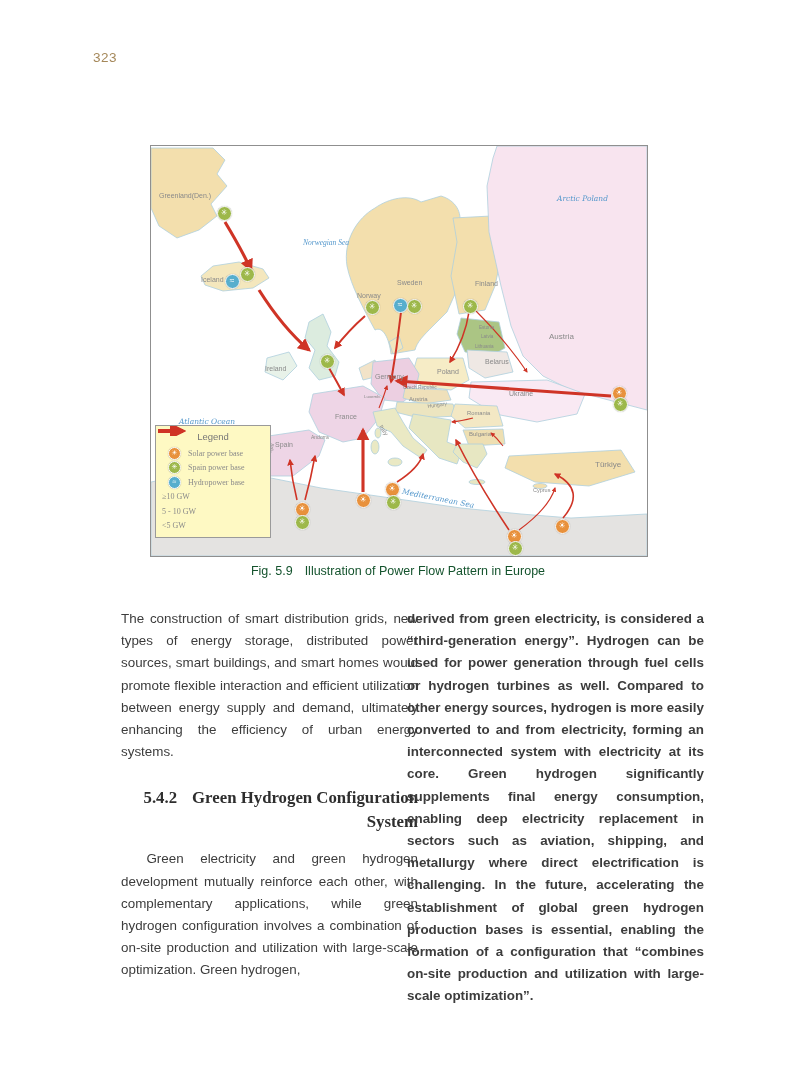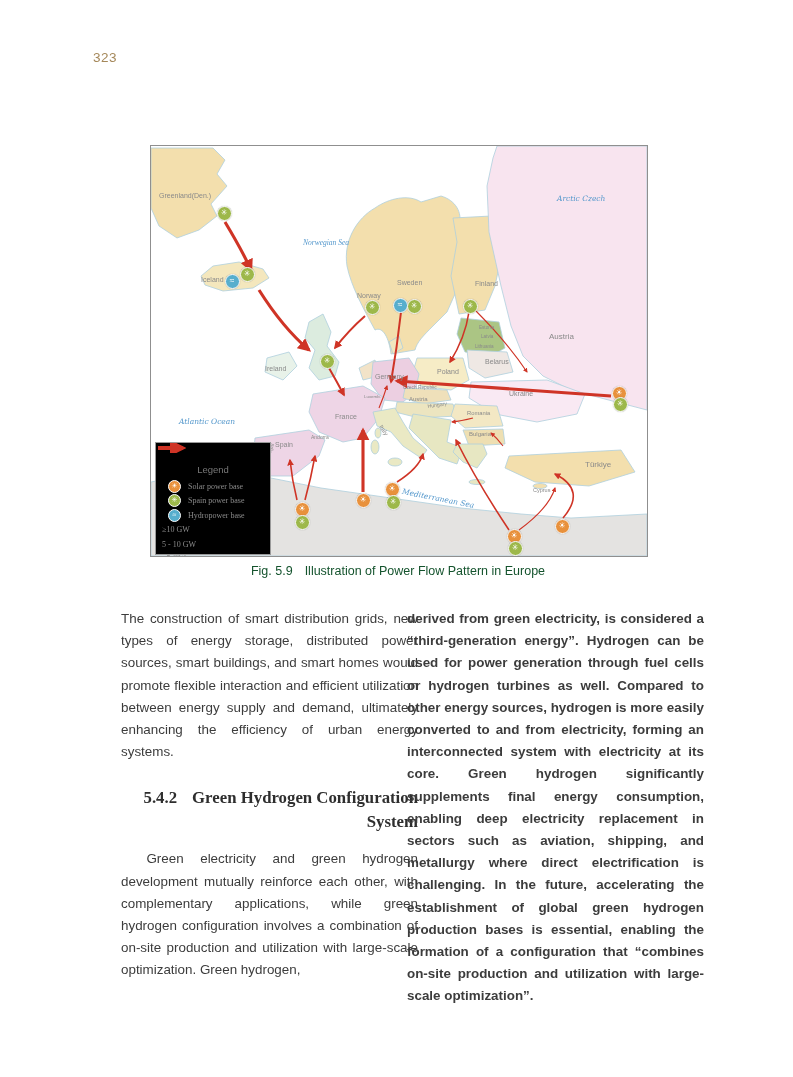--- a/index.html
+++ b/index.html
@@ -16,22 +16,22 @@
   .sea-label{position:absolute;font-family:"DejaVu Serif",serif;font-style:italic;font-size:7.5px;
              color:#5598cc;white-space:nowrap;transform-origin:left top;}
   .map-icon{position:absolute;width:13px;height:13px;margin:-6.5px 0 0 -6.5px;border-radius:50%;
             border:1px solid #fff;box-shadow:0 0 1px rgba(0,0,0,.35);
             color:#fff;font-size:8px;line-height:12px;text-align:center;}
   .map-icon.solar{background:#e8913c;}
   .map-icon.wind{background:#9db84a;}
   .map-icon.hydro{background:#57aecd;}
 
   
-  .legend{position:absolute;left:4px;top:296px;width:116px;height:113px;background:#000000;
-          border:1px solid #9a9a9a;padding:20px 6px;box-sizing:border-box;}
+  .legend{position:absolute;left:4px;top:279px;width:116px;height:113px;background:#fef9c3;
+          border:1px solid #9a9a9a;padding:4px 6px;box-sizing:border-box;}
   .legend-title{text-align:center;font-size:9.5px;color:#777;margin:1px 0 4px;}
   .legend-row{display:flex;align-items:center;height:14.5px;font-size:8px;color:#8a8a8a;font-family:Liberation Serif, serif;}
   .legend-row .map-icon{position:static;margin:0 7px 0 6px;width:11px;height:11px;font-size:7px;line-height:10px;flex:0 0 auto;}
   .legend-row svg{margin:0 4px 0 1px;flex:0 0 auto;}
 
   .caption{position:absolute;left:150px;top:564px;width:496px;text-align:center;
            font-size:12.5px;color:#14532d;}
   .caption .cap-label{margin-right:12px;}
 
   
@@ -129,28 +129,28 @@
         <span class="map-label" style="left: 252px; top: 239px; font-size: 4.8px;">Czech Republic</span>
         <span class="map-label" style="left: 258px; top: 250px; font-size: 6px;">Austria</span>
         <span class="map-label" style="left: 276px; top: 257px; font-size: 5.2px; transform: rotate(-8deg);">Hungary</span>
         <span class="map-label" style="left: 184px; top: 267px;">France</span>
         <span class="map-label" style="left: 316px; top: 264px; font-size: 5.8px;">Romania</span>
         <span class="map-label" style="left: 318px; top: 285px; font-size: 6px;">Bulgaria</span>
         <span class="map-label" style="left: 124px; top: 295px;">Spain</span>
         <span class="map-label" style="left: 112px; top: 316px; font-size: 5.5px; transform: rotate(-72deg);">Portugal</span>
         <span class="map-label" style="left: 160px; top: 288px; font-size: 5px;">Andorra</span>
         <span class="map-label" style="left: 232px; top: 278px; font-size: 6px; transform: rotate(55deg);">Italy</span>
-        <span class="map-label" style="left: 434px; top: 314px; font-size: 8px;">Türkiye</span>
+        <span class="map-label" style="left: 444px; top: 314px; font-size: 8px;">Türkiye</span>
         <span class="map-label" style="left: 382px; top: 341px; font-size: 5.5px;">Cyprus</span>
         <span class="map-label" style="left: 114px; top: 219px;">Ireland</span>
         <span class="map-label" style="left: 328px; top: 179px; font-size: 4.6px;">Estonia</span>
         <span class="map-label" style="left: 330px; top: 188px; font-size: 4.6px;">Latvia</span>
         <span class="map-label" style="left: 324px; top: 198px; font-size: 4.6px;">Lithuania</span>
         <span class="map-label" style="left: 213px; top: 248px; font-size: 4.4px;">Luxemb.</span>
-        <span class="sea-label" style="left: 406px; top: 48px;">Arctic Czech</span>
+        <span class="sea-label" style="left: 406px; top: 48px;">Arctic Poland</span>
         <span class="sea-label" style="left: 152px; top: 92px; font-family: Liberation Serif, serif;">Norwegian Sea</span>
         <span class="sea-label" style="left: 28px; top: 251px; margin-top: 20px;">Atlantic Ocean</span>
         <span class="sea-label" style="left: 252px; top: 341px; transform: rotate(11deg);">Mediterranean Sea</span>
       </div>
     <div class="map-icon-layer">
         <div class="map-icon wind" style="left: 72px; top: 66px;">✳</div>
         <div class="map-icon hydro" style="left: 80px; top: 134px;">≈</div>
         <div class="map-icon wind" style="left: 95px; top: 127px;">✳</div>
         <div class="map-icon wind" style="left: 220px; top: 160px;">✳</div>
         <div class="map-icon hydro" style="left: 248px; top: 158px;">≈</div>

